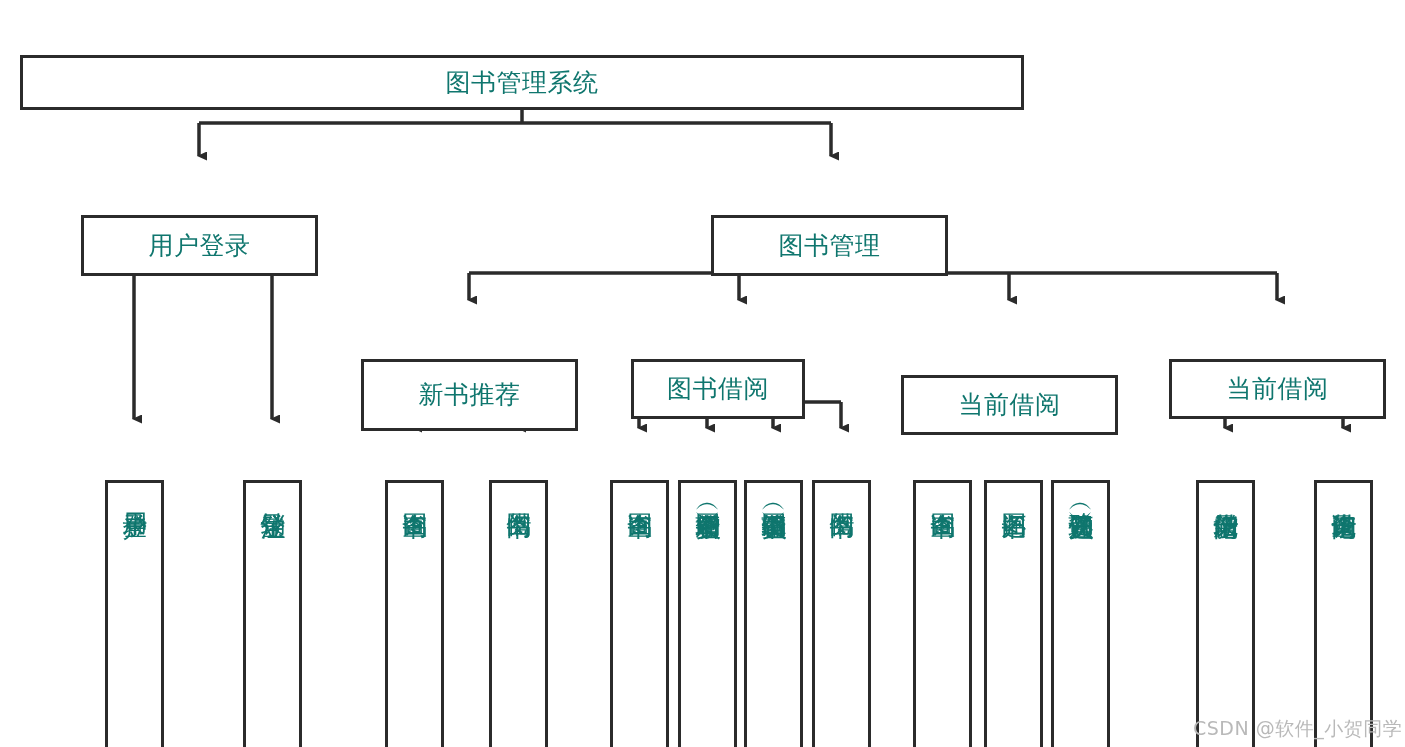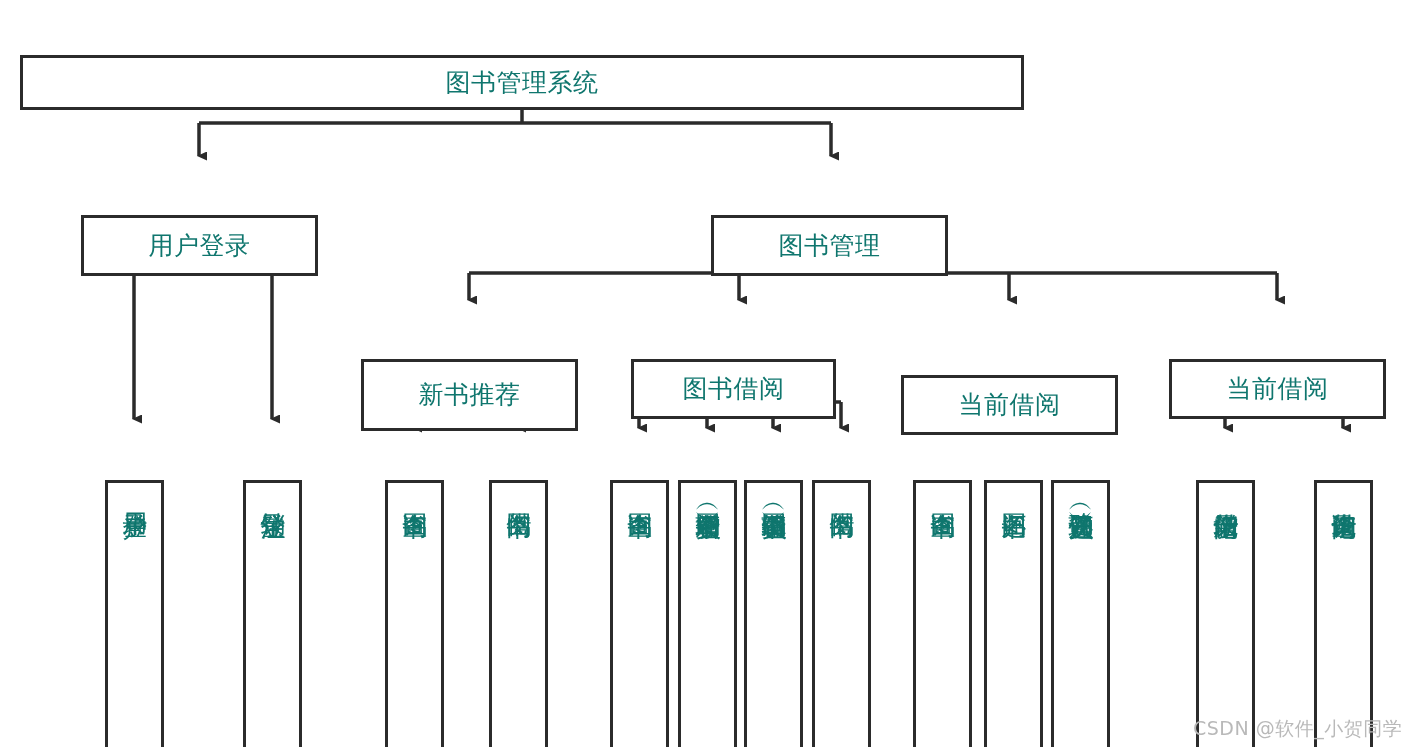--- a/index.html
+++ b/index.html
@@ -128,21 +128,21 @@
   <div class="node horiz" style="left:81px; top:171px; width:237px; height:61px;">
     <span>用户登录</span>
   </div>
   <div class="node horiz" style="left:711px; top:171px; width:237px; height:61px;">
     <span>图书管理</span>
   </div>
 
   <div class="node horiz" style="left:361px; top:315px; width:217px; height:72px;">
     <span>新书推荐</span>
   </div>
-  <div class="node horiz" style="left:631px; top:315px; width:205px; height:60px;">
+  <div class="node horiz" style="left:631px; top:315px; width:174px; height:60px;">
     <span>图书借阅</span>
   </div>
   <div class="node horiz" style="left:901px; top:331px; width:217px; height:60px;">
     <span>当前借阅</span>
   </div>
   <div class="node horiz" style="left:1169px; top:315px; width:217px; height:60px;">
     <span>当前借阅</span>
   </div>
 
   <div class="node vert" style="left:105px; top:436px; width:59px; height:298px;">

